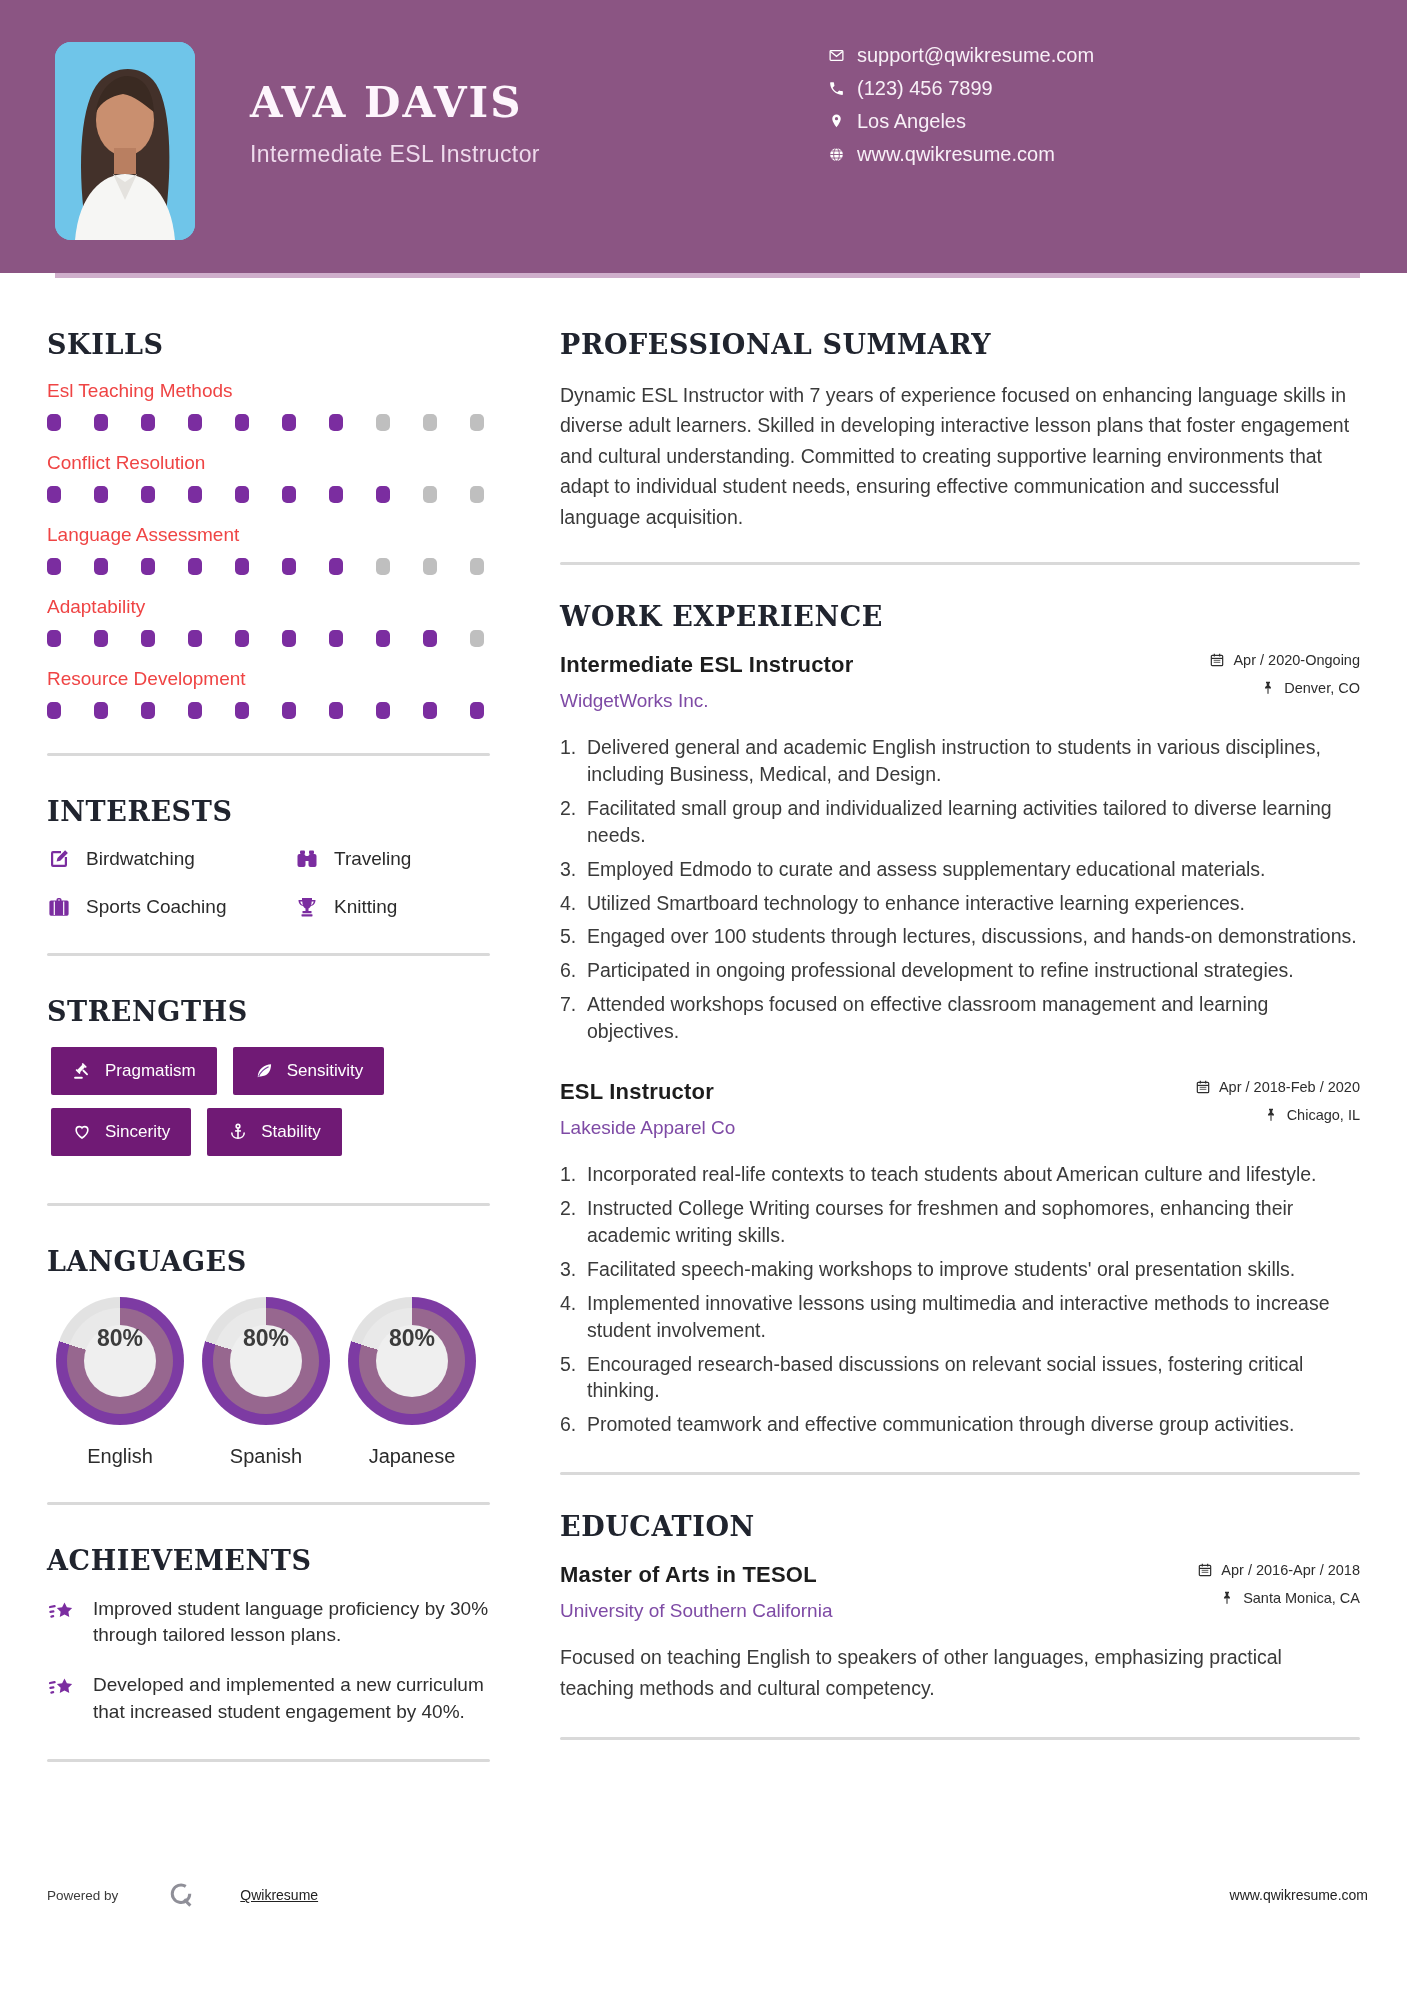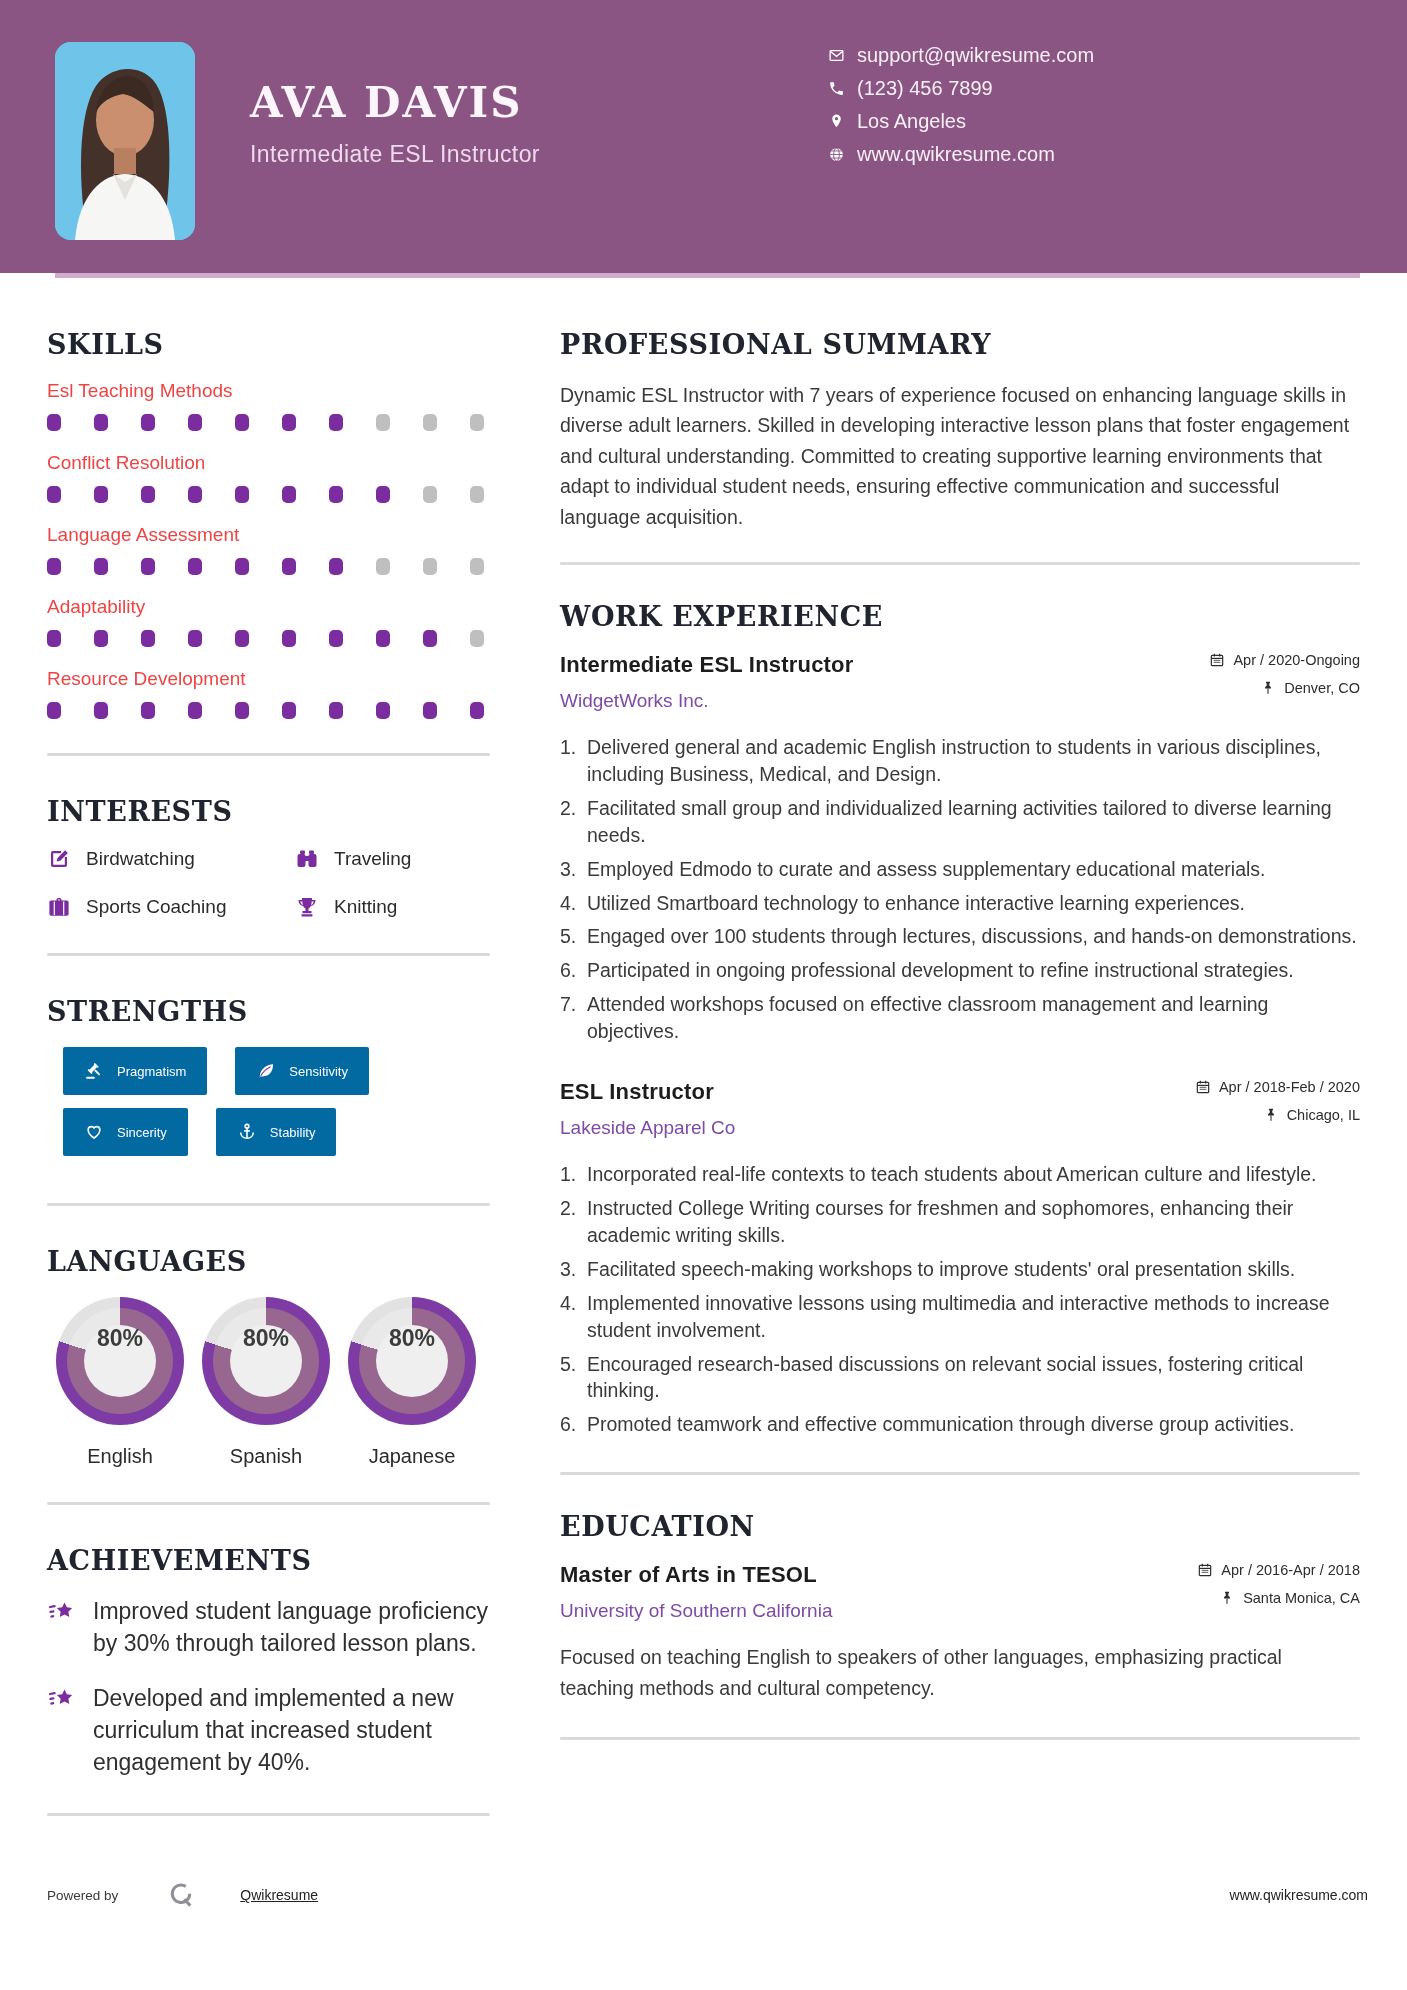--- a/index.html
+++ b/index.html
@@ -50,43 +50,43 @@
 
   
   .interests-grid { display:grid; grid-template-columns:248px auto; row-gap:24px; }
   .interest { display:flex; align-items:center; font-size:19px; color:#2b2b2b; }
   .interest .iicon { width:24px; height:24px; margin-right:15px; color:#7B2DA0; flex:0 0 auto; }
   .iicon svg { width:100%; height:100%; display:block; }
 
   
   .badges { display:flex; flex-wrap:wrap; width:420px; }
   .badge {
-    display:inline-flex; align-items:center; background:#0369a1; color:#fff;
-    font-size:13px; padding:14px 21px; border-radius:2px; margin:0 12px 13px 16px;
+    display:inline-flex; align-items:center; background:#701a75; color:#fff;
+    font-size:17px; padding:14px 21px; border-radius:2px; margin:0 12px 13px 4px;
   }
   .badge .bicon { width:20px; height:20px; margin-right:13px; color:#fff; }
   .bicon svg { width:100%; height:100%; display:block; }
 
   
   .langs { display:flex; margin-top:4px; }
   .lang { width:146px; text-align:center; }
   .donut { position:relative; width:128px; height:128px; margin:0 auto; border-radius:50%;
     background:conic-gradient(#7D3BA3 var(--p), #e2e2e2 0); }
   .donut .ring2 { position:absolute; inset:11px; border-radius:50%;
     background:conic-gradient(#97678f var(--p), #e9e9e9 0); }
   .donut .center { position:absolute; inset:28px; border-radius:50%; background:#efefef;
     display:flex; justify-content:center; }
   .donut .pct { font-size:23px; font-weight:bold; color:#3c3c3c; }
   .lang-label { margin-top:20px; font-size:20px; color:#2b2b2b; }
 
   
   .achv { display:flex; margin-bottom:24px; }
   .achv .aicon { width:30px; height:30px; margin:2px 16px 0 0; flex:0 0 auto; color:#7B2DA0; }
   .aicon svg { width:100%; height:100%; display:block; }
-  .achv-text { font-size:23px; line-height:1.38; color:#2f2f2f; }
+  .achv-text { font-size:19px; line-height:1.38; color:#2f2f2f; }
 
   
   .summary-text, .edu-desc { font-size:19.5px; line-height:1.56; color:#3a3a3a; }
   .job { margin-bottom:34px; }
   .job-head { display:flex; justify-content:space-between; align-items:flex-start; }
   .job-pos { font-size:22px; color:#1d1d1d; font-weight:bold; letter-spacing:0.2px; }
   .job-company { font-size:19px; color:#7e4aa5; margin-top:12px; }
   .meta { text-align:right; }
   .meta-row { display:flex; justify-content:flex-end; align-items:center; font-size:14.5px; color:#2d2d2d; margin-bottom:12px; }
   .meta-row .micon { width:16px; height:16px; margin-right:8px; color:#2d2d2d; }

